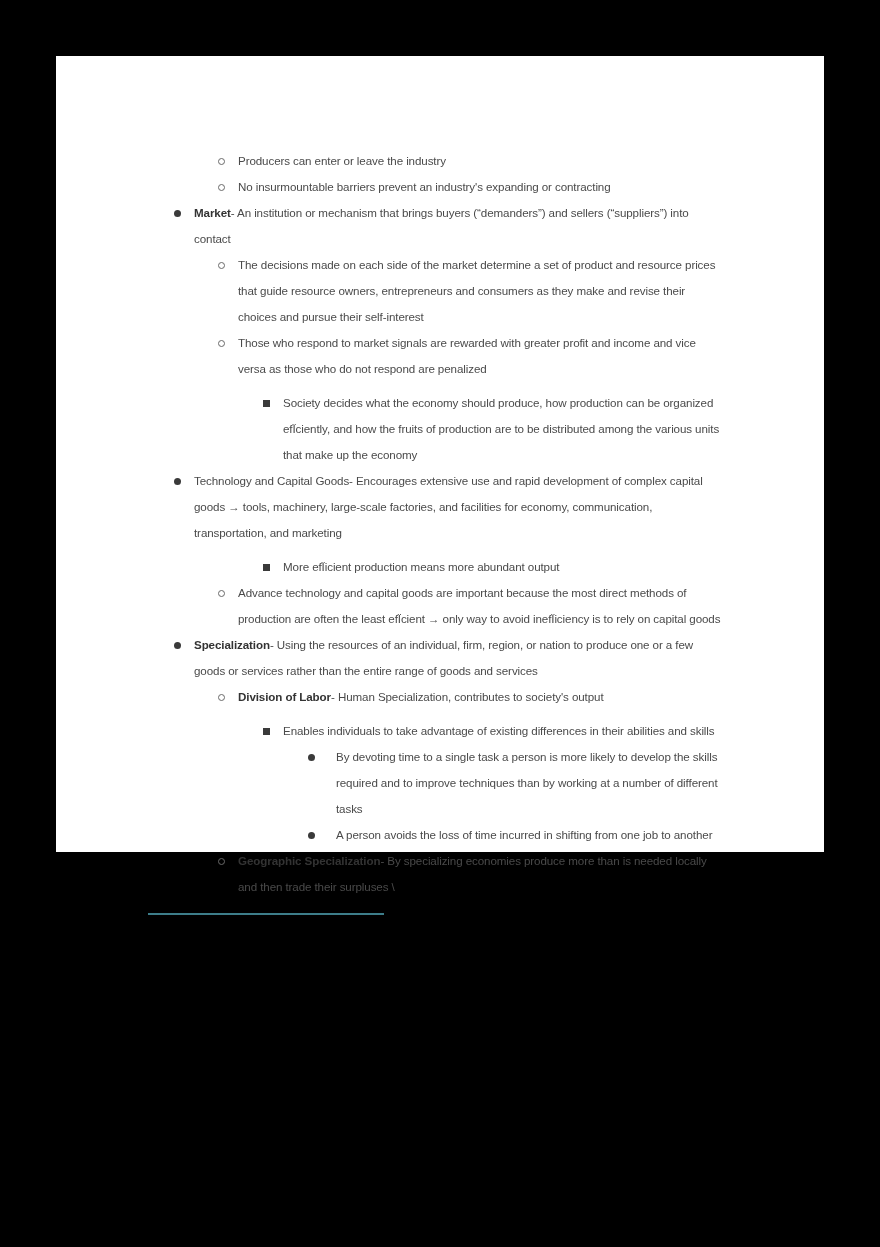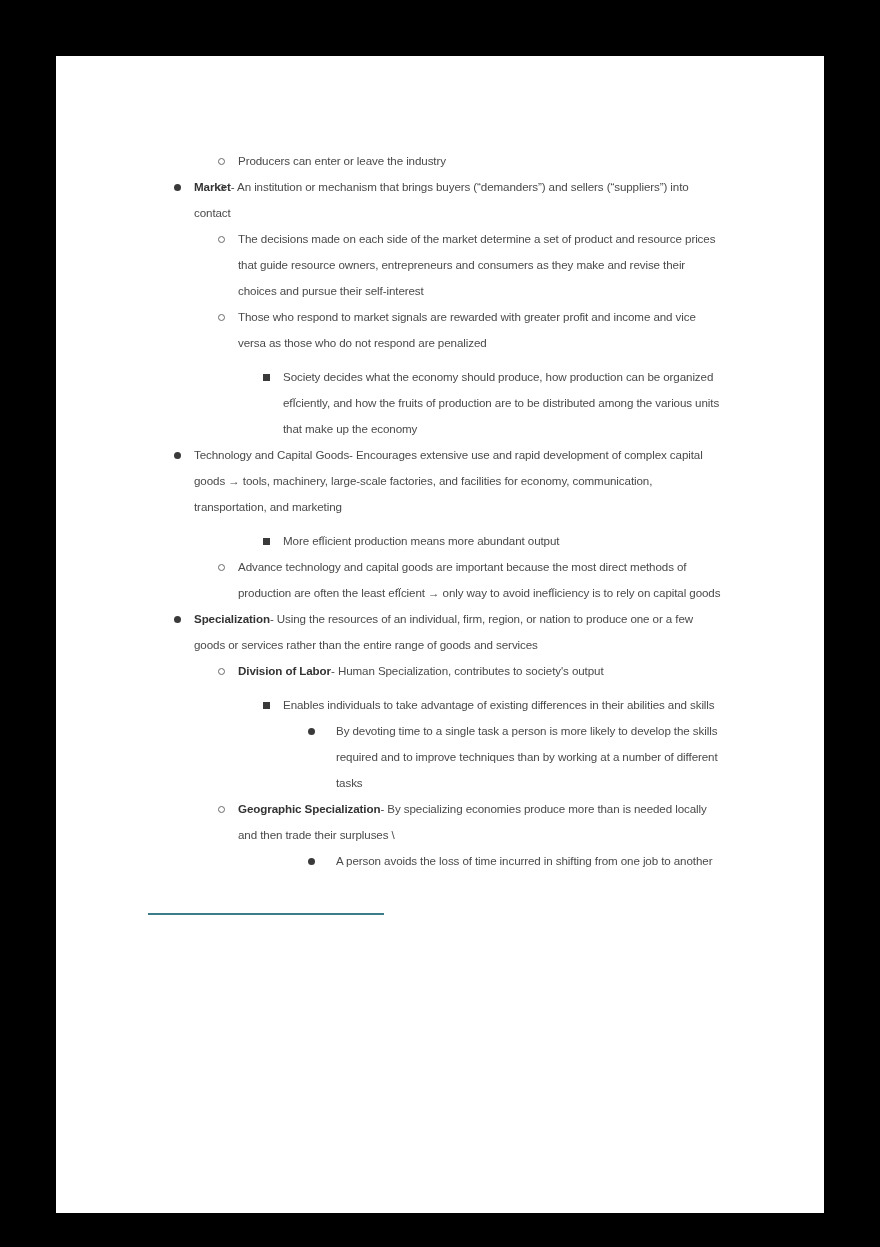--- a/index.html
+++ b/index.html
@@ -12,21 +12,21 @@
     height: 1247px;
     position: relative;
     font-family: "Liberation Sans", sans-serif;
     overflow: hidden;
   }
   #page {
     position: absolute;
     left: 56px;
     top: 56px;
     width: 768px;
-    height: 1157px;
+    height: 796px;
     background: #ffffff;
   }
   #doc-body {
     position: absolute;
     left: 0;
     top: 0;
     width: 768px;
     padding-top: 92px;
   }
   .li {
@@ -115,20 +115,21 @@
       <div class="li lvl2">
         <span class="mark">
           <span class="ring"></span>
         </span>
         <span class="txt">Producers can enter or leave the industry</span>
       </div>
       <div class="li lvl2">
         <span class="mark">
           <span class="ring"></span>
         </span>
+        <span class="txt">No insurmountable barriers prevent an industry's expanding or contracting</span>
       </div>
       <div class="li lvl1">
         <span class="mark">
           <span class="dot"></span>
         </span>
         <span class="txt"><b class="term">Market</b><span>- An institution or mechanism that brings buyers (“demanders”) and sellers (“suppliers”) into contact</span></span>
       </div>
       <div class="li lvl2">
         <span class="mark">
           <span class="ring"></span>
@@ -182,28 +183,28 @@
           <span class="sq"></span>
         </span>
         <span class="txt">Enables individuals to take advantage of existing differences in their abilities and skills</span>
       </div>
       <div class="li lvl4">
         <span class="mark">
           <span class="dot"></span>
         </span>
         <span class="txt">By devoting time to a single task a person is more likely to develop the skills required and to improve techniques than by working at a number of different tasks</span>
       </div>
+      <div class="li lvl4">
+        <span class="mark">
+          <span class="dot"></span>
+        </span>
+        <span class="txt">A person avoids the loss of time incurred in shifting from one job to another</span>
+      </div>
       <div class="li lvl2">
         <span class="mark">
           <span class="ring"></span>
         </span>
         <span class="txt"><b class="term">Geographic Specialization</b><span>- By specializing economies produce more than is needed locally and then trade their surpluses \</span></span>
-      </div>
-      <div class="li lvl4">
-        <span class="mark">
-          <span class="dot"></span>
-        </span>
-        <span class="txt">A person avoids the loss of time incurred in shifting from one job to another</span>
       </div>
     </div>
   <div id="annot-rule"></div>
   <div id="annot-underline"></div>
 </div>
 
 </body></html>

